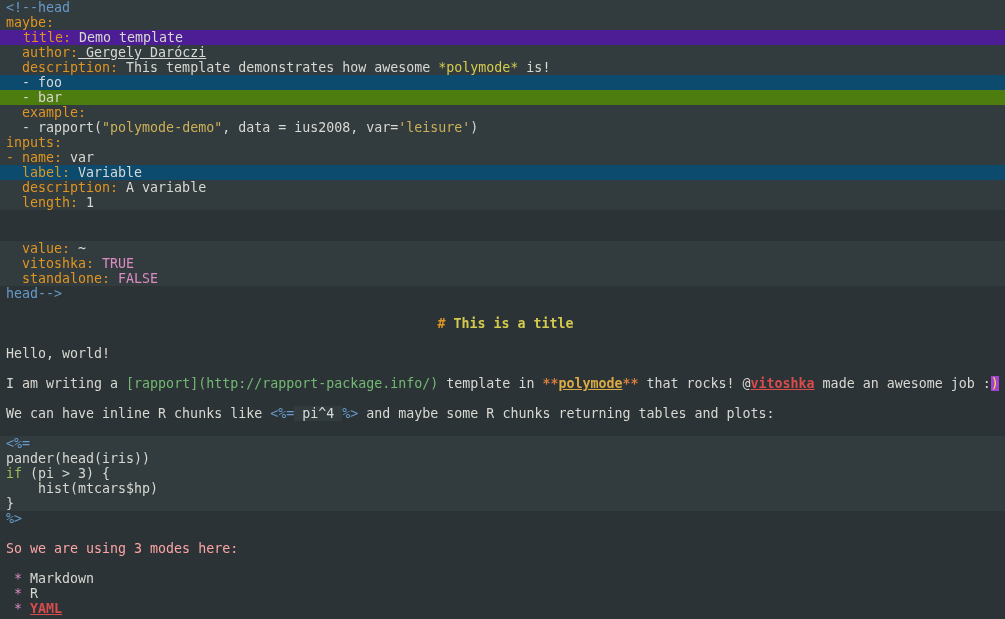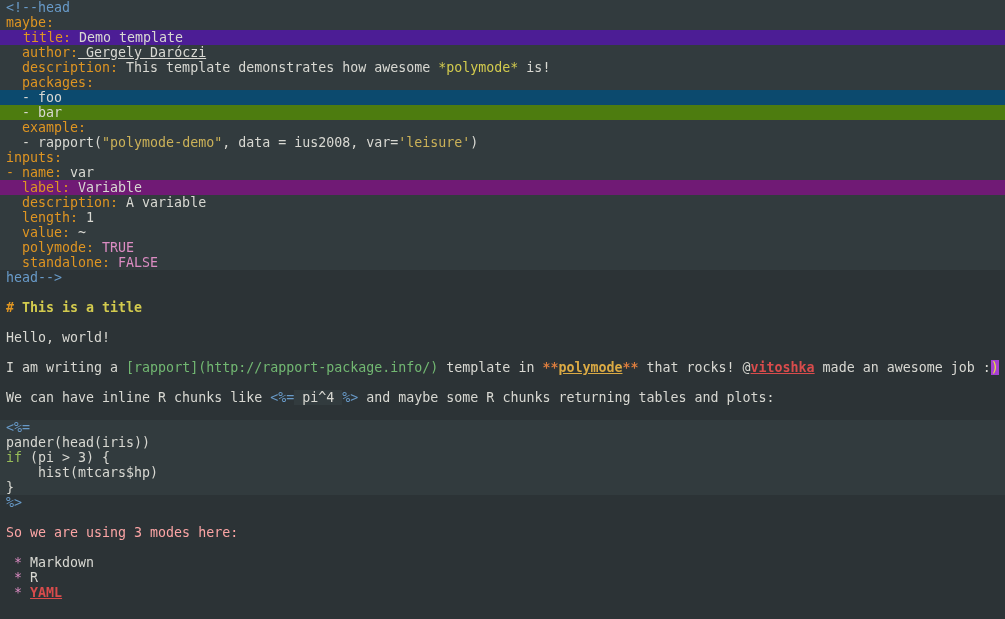--- a/index.html
+++ b/index.html
@@ -28,36 +28,35 @@
 </style>
 </head>
 <body style="background: rgb(44, 51, 54);">
 
 <div class="buffer" id="buffer">
     <div class="line" style="background: rgb(50, 59, 62);"><span class="seg" style="color: rgb(104, 154, 200);">&lt;!--head</span></div>
     <div class="line" style="background: rgb(50, 59, 62);"><span class="seg" style="color: rgb(223, 149, 34);">maybe:</span></div>
     <div class="line" style="background: #4c1d95; padding-left: 7px;"><span class="seg" style="color: rgb(223, 149, 34);">  title:</span><span class="seg" style="color: rgb(216, 216, 210);"> Demo template</span></div>
     <div class="line" style="background: rgb(50, 59, 62);"><span class="seg" style="color: rgb(223, 149, 34);">  author:</span><span class="seg" style="color: rgb(216, 216, 210); text-decoration: underline;"> Gergely Daróczi</span></div>
     <div class="line" style="background: rgb(50, 59, 62);"><span class="seg" style="color: rgb(223, 149, 34);">  description:</span><span class="seg" style="color: rgb(216, 216, 210);"> This template demonstrates how awesome </span><span class="seg" style="color: rgb(211, 203, 78);">*polymode*</span><span class="seg" style="color: rgb(216, 216, 210);"> is!</span></div>
-    <div class="line" style="background: rgb(50, 59, 62);"><span class="seg" style="color: rgb(223, 149, 34);">  packages:</span></div>
     <div class="line" style="background: #0c4a6e;"><span class="seg" style="color: rgb(216, 216, 210);">  - foo</span></div>
     <div class="line" style="background: #4d7c0f;"><span class="seg" style="color: rgb(216, 216, 210);">  - bar</span></div>
     <div class="line" style="background: rgb(50, 59, 62);"><span class="seg" style="color: rgb(223, 149, 34);">  example:</span></div>
     <div class="line" style="background: rgb(50, 59, 62);"><span class="seg" style="color: rgb(216, 216, 210);">  - rapport(</span><span class="seg" style="color: rgb(203, 177, 88);">"polymode-demo"</span><span class="seg" style="color: rgb(216, 216, 210);">, data = ius2008, var=</span><span class="seg" style="color: rgb(203, 177, 88);">'leisure'</span><span class="seg" style="color: rgb(216, 216, 210);">)</span></div>
     <div class="line" style="background: rgb(50, 59, 62);"><span class="seg" style="color: rgb(223, 149, 34);">inputs:</span></div>
     <div class="line" style="background: rgb(50, 59, 62);"><span class="seg" style="color: rgb(223, 149, 34);">- name:</span><span class="seg" style="color: rgb(216, 216, 210);"> var</span></div>
-    <div class="line" style="background: #701a75;"><span class="seg" style="color: rgb(223, 149, 34);">  label:</span><span class="seg" style="color: rgb(216, 216, 210);"> Variable</span></div>
+    <div class="line" style="background: #0c4a6e;"><span class="seg" style="color: rgb(223, 149, 34);">  label:</span><span class="seg" style="color: rgb(216, 216, 210);"> Variable</span></div>
     <div class="line" style="background: rgb(50, 59, 62);"><span class="seg" style="color: rgb(223, 149, 34);">  description:</span><span class="seg" style="color: rgb(216, 216, 210);"> A variable</span></div>
     <div class="line" style="background: rgb(50, 59, 62);"><span class="seg" style="color: rgb(223, 149, 34);">  length:</span><span class="seg" style="color: rgb(216, 216, 210);"> 1</span></div>
-    <div class="line" style="background: rgb(50, 59, 62);"><span class="seg" style="color: rgb(223, 149, 34);">  value:</span><span class="seg" style="color: rgb(216, 216, 210);"> ~</span></div>
-    <div class="line" style="background: rgb(50, 59, 62);"><span class="seg" style="color: rgb(223, 149, 34);">  polymode:</span><span class="seg" style="color: rgb(220, 140, 195);"> TRUE</span></div>
+    <div class="line" style="background: rgb(50, 59, 62); margin-top: 31px;"><span class="seg" style="color: rgb(223, 149, 34);">  value:</span><span class="seg" style="color: rgb(216, 216, 210);"> ~</span></div>
+    <div class="line" style="background: rgb(50, 59, 62);"><span class="seg" style="color: rgb(223, 149, 34);">  vitoshka:</span><span class="seg" style="color: rgb(220, 140, 195);"> TRUE</span></div>
     <div class="line" style="background: rgb(50, 59, 62);"><span class="seg" style="color: rgb(223, 149, 34);">  standalone:</span><span class="seg" style="color: rgb(220, 140, 195);"> FALSE</span></div>
     <div class="line" style="background: transparent;"><span class="seg" style="color: rgb(104, 154, 200);">head--&gt;</span></div>
     <div class="line" style="background: transparent;"></div>
-    <div class="line" style="background: transparent;"><span class="seg bold" style="color: rgb(223, 149, 34);">#</span><span class="seg bold" style="color: rgb(211, 203, 78);"> This is a title</span></div>
+    <div class="line" style="background: transparent; text-align: center;"><span class="seg bold" style="color: rgb(223, 149, 34);">#</span><span class="seg bold" style="color: rgb(211, 203, 78);"> This is a title</span></div>
     <div class="line" style="background: transparent;"></div>
     <div class="line" style="background: transparent;"><span class="seg" style="color: rgb(216, 216, 210);">Hello, world!</span></div>
     <div class="line" style="background: transparent;"></div>
     <div class="line" style="background: transparent;"><span class="seg" style="color: rgb(216, 216, 210);">I am writing a </span><span class="seg" style="color: rgb(114, 184, 114);">[rapport]</span><span class="seg" style="color: rgb(114, 184, 114);">(http://rapport-package.info/)</span><span class="seg" style="color: rgb(216, 216, 210);"> template in </span><span class="seg bold" style="color: rgb(221, 126, 62);">**</span><span class="seg bold underline" style="color: rgb(219, 170, 68);">polymode</span><span class="seg bold" style="color: rgb(221, 126, 62);">**</span><span class="seg" style="color: rgb(216, 216, 210);"> that rocks! @</span><span class="seg bold underline" style="color: rgb(217, 76, 76);">vitoshka</span><span class="seg" style="color: rgb(216, 216, 210);"> made an awesome job :</span><span class="seg cursor-block" style="color: rgb(232, 232, 58); background: rgb(166, 64, 210);">)</span></div>
     <div class="line" style="background: transparent;"></div>
     <div class="line" style="background: transparent;"><span class="seg" style="color: rgb(216, 216, 210);">We can have inline R chunks like </span><span class="seg" style="color: rgb(104, 154, 200);">&lt;%=</span><span class="seg" style="color: rgb(216, 216, 210); background: rgb(50, 59, 62);"> pi^4 </span><span class="seg" style="color: rgb(104, 154, 200);">%&gt;</span><span class="seg" style="color: rgb(216, 216, 210);"> and maybe some R chunks returning tables and plots:</span></div>
     <div class="line" style="background: transparent;"></div>
     <div class="line" style="background: rgb(50, 59, 62);"><span class="seg" style="color: rgb(104, 154, 200);">&lt;%=</span></div>
     <div class="line" style="background: rgb(50, 59, 62);"><span class="seg" style="color: rgb(216, 216, 210);">pander(head(iris))</span></div>
     <div class="line" style="background: rgb(50, 59, 62);"><span class="seg" style="color: rgb(152, 190, 88);">if</span><span class="seg" style="color: rgb(216, 216, 210);"> (pi &gt; 3) {</span></div>

